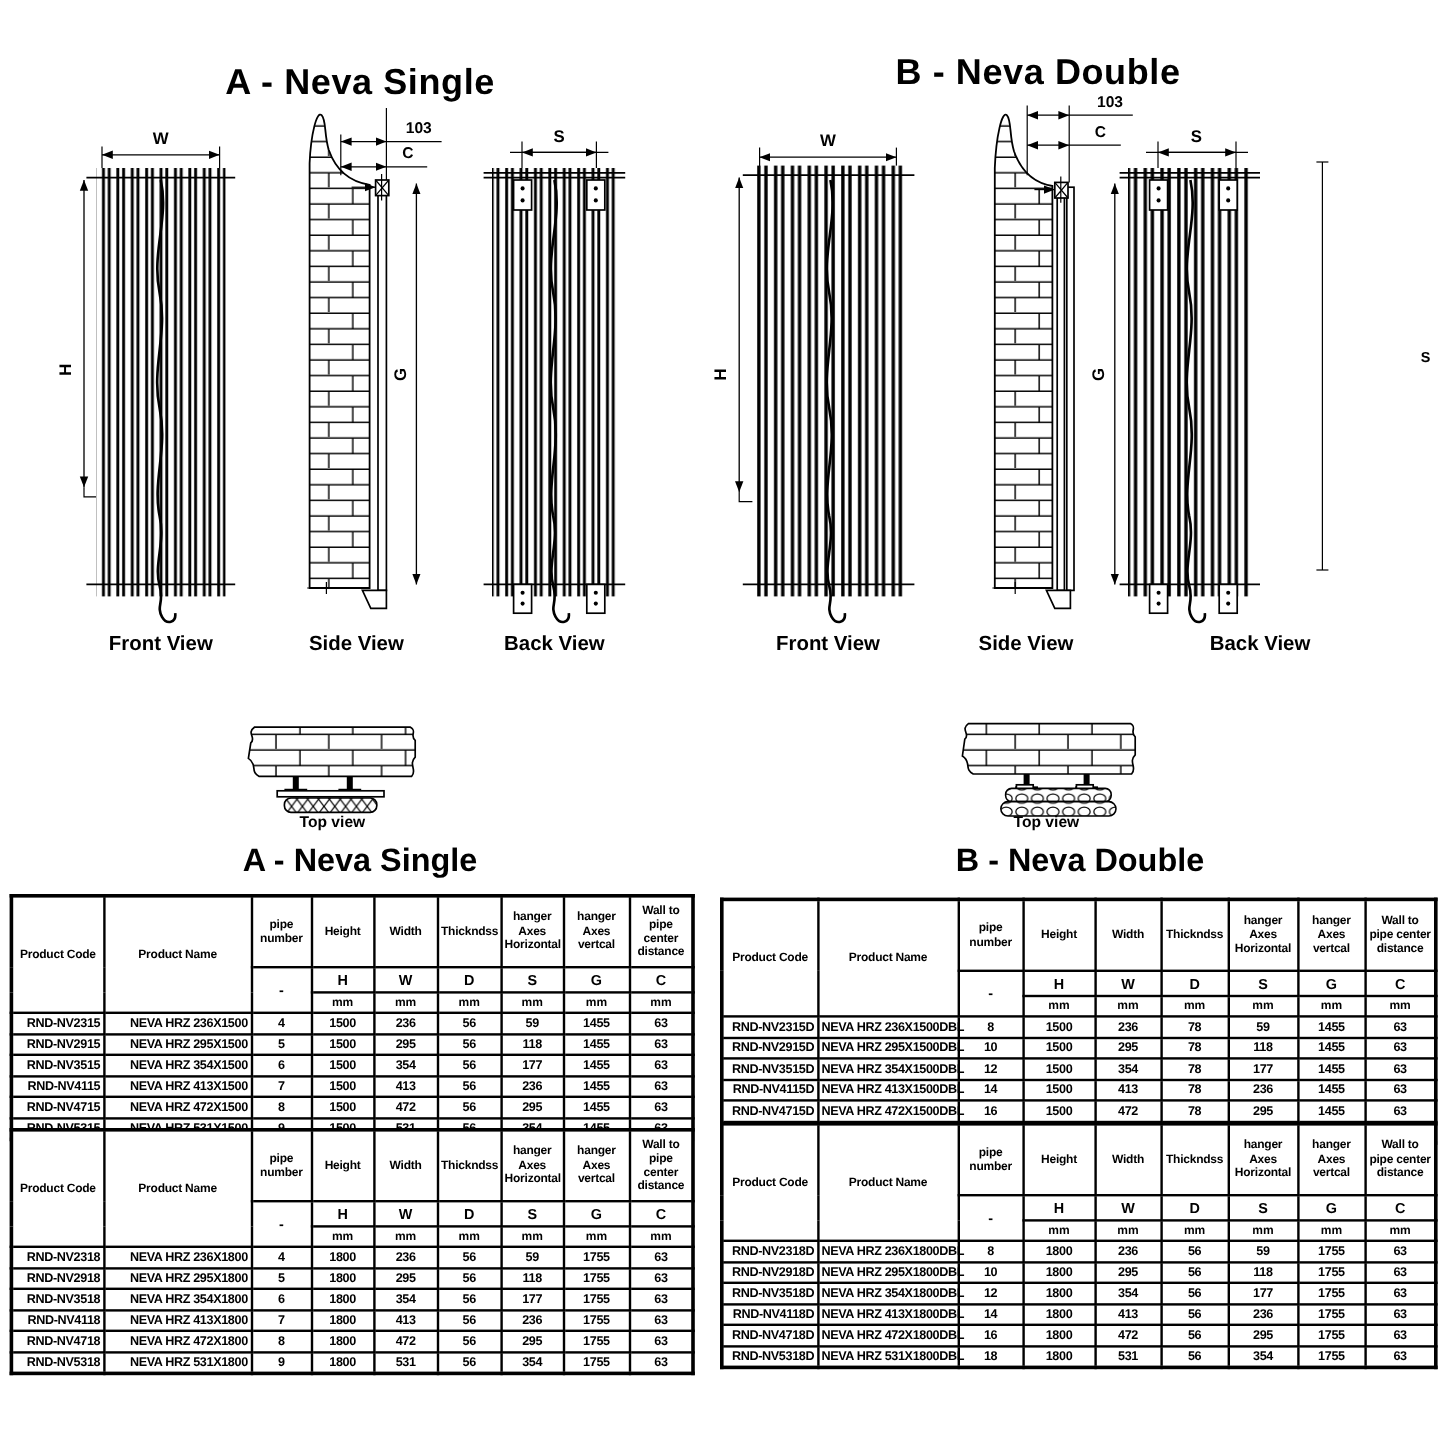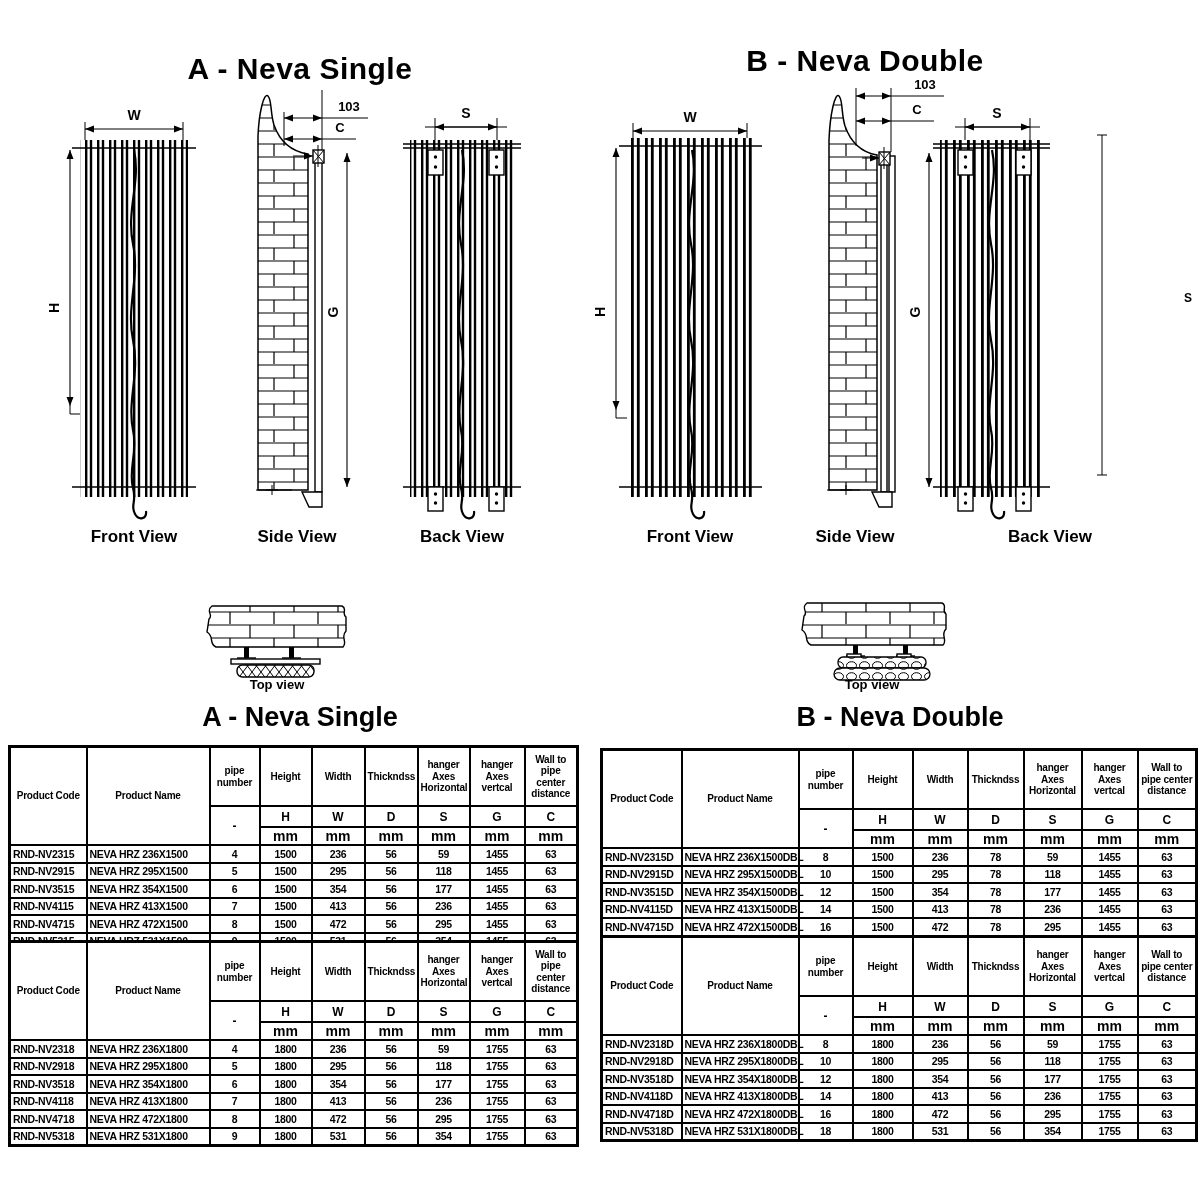--- a/index.html
+++ b/index.html
@@ -10,23 +10,23 @@
   svg text{font-family:"Liberation Sans",sans-serif;font-weight:bold;fill:#000}
   .t13{font-size:13px}.t17{font-size:17px}.t14{font-size:14px}.t12{font-size:12px}
   .ln{stroke:#000;stroke-width:1.4;fill:none}
   .thin{stroke:#000;stroke-width:1;fill:none}
   .dim{stroke:#000;stroke-width:1.1;fill:none;marker-start:url(#arr);marker-end:url(#arr)}
   .shape{fill:#fff;stroke:#000;stroke-width:1.4}
   .spec{position:absolute;border-collapse:collapse;table-layout:fixed;background:#fff;border:3px solid #000}
   .spec th,.spec td{border:2px solid #000;padding:0 2px;text-align:center;font-weight:bold;vertical-align:middle}
   .spec .h1 th{font-size:10px;height:57px;line-height:1.14;letter-spacing:-.2px}
   .spec .h2 th{font-size:12px;height:19px}
-  .spec .h3 th{font-size:14px;height:15px}
+  .spec .h3 th{font-size:10px;height:15px}
   .spec td{font-size:10.5px;height:15.5px;white-space:nowrap;letter-spacing:-.3px}
-  .spec td.tl{text-align:left}
+  .spec td.tl{text-align:right}
 </style>
 </head>
 <body>
 
 <div class="ttl" style="left:0;top:52;width:600px;top:52px">A - Neva Single</div>
 <div class="ttl" style="left:575px;top:44px;width:580px">B - Neva Double</div>
 
 <svg width="1200" height="700" viewBox="0 0 1200 700">
   <defs>
     <marker id="arr" markerWidth="10" markerHeight="8" refX="9" refY="4" orient="auto-start-reverse" markerUnits="userSpaceOnUse">

